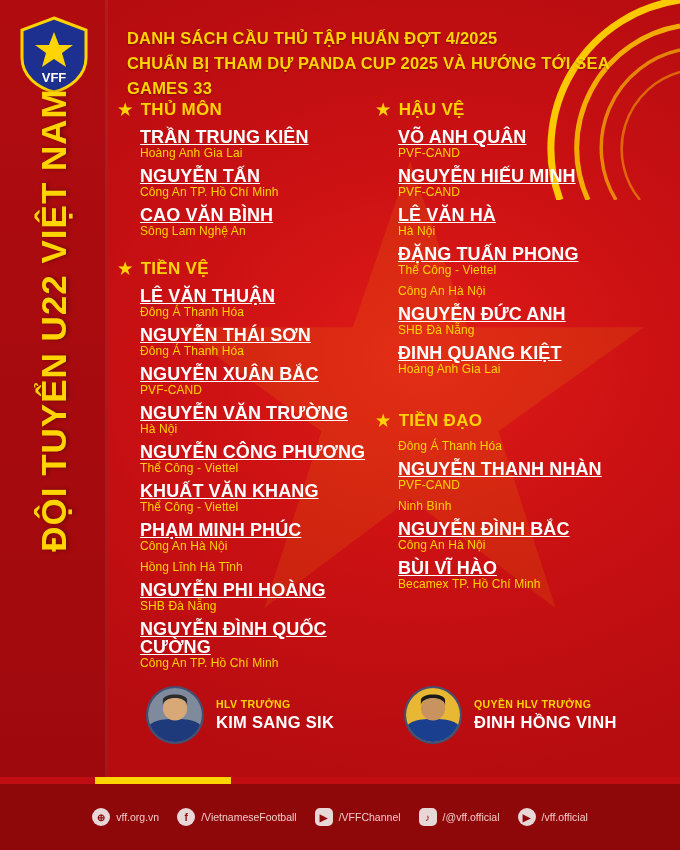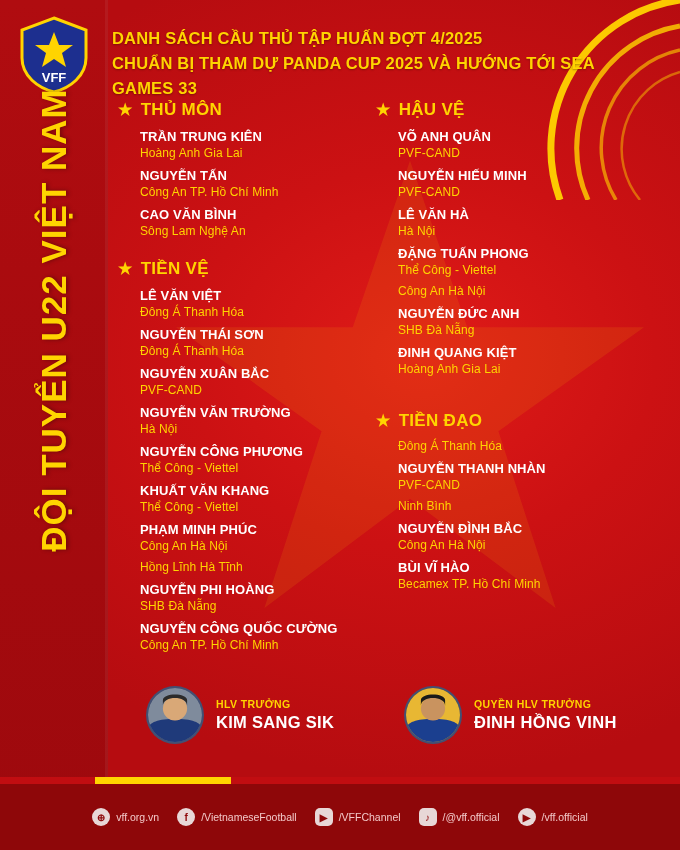--- a/index.html
+++ b/index.html
@@ -61,21 +61,21 @@
     font-size: 35px;
     font-weight: bold;
     color: #ffd400;
     letter-spacing: 1px;
     text-shadow: 0 2px 4px rgba(0,0,0,0.35);
     white-space: nowrap;
   }
 
   
   .header {
-    position: absolute; left: 112px; top: 26px; width: 540px;
+    position: absolute; left: 127px; top: 26px; width: 540px;
   }
   .header .line {
     color: #ffd400;
     font-size: 16.5px;
     font-weight: bold;
     letter-spacing: 0.2px;
     line-height: 25px;
     text-shadow: 0 1px 2px rgba(0,0,0,0.3);
   }
 
@@ -96,24 +96,25 @@
     font-size: 17px;
     font-weight: bold;
     margin-bottom: 8px;
     letter-spacing: 0.3px;
   }
   .star-icon { color: #ffd400; font-size: 16px; line-height: 1; }
 
   .player { margin-bottom: 7px; padding-left: 22px; }
   .player .name {
     color: #ffffff;
-    font-size: 13px;
+    font-size: 18px;
     font-weight: bold;
     line-height: 18px;
     letter-spacing: 0.1px;
+    text-decoration: underline;
   }
   .player .club {
     color: #ffd400;
     font-size: 12px;
     line-height: 14px;
     letter-spacing: 0.1px;
   }
   .group-gap { height: 14px; }
 
   
@@ -227,21 +228,21 @@
       </div>
 
       <div class="group-gap"></div>
 
       <div class="group">
         <div class="group-title">
           <span class="star-icon">★</span>
           <span>TIỀN VỆ</span>
         </div>
         <div class="player">
-          <div class="name">LÊ VĂN VIỆT</div>
+          <div class="name">LÊ VĂN THUẬN</div>
           <div class="club">Đông Á Thanh Hóa</div>
         </div>
         <div class="player">
           <div class="name">NGUYỄN THÁI SƠN</div>
           <div class="club">Đông Á Thanh Hóa</div>
         </div>
         <div class="player">
           <div class="name">NGUYỄN XUÂN BẮC</div>
           <div class="club">PVF-CAND</div>
         </div>
@@ -262,21 +263,21 @@
           <div class="club">Công An Hà Nội</div>
         </div>
         <div class="player">
           <div class="club">Hồng Lĩnh Hà Tĩnh</div>
         </div>
         <div class="player">
           <div class="name">NGUYỄN PHI HOÀNG</div>
           <div class="club">SHB Đà Nẵng</div>
         </div>
         <div class="player">
-          <div class="name">NGUYỄN CÔNG QUỐC CƯỜNG</div>
+          <div class="name">NGUYỄN ĐÌNH QUỐC CƯỜNG</div>
           <div class="club">Công An TP. Hồ Chí Minh</div>
         </div>
       </div>
 
     </div>
 
     <div class="col col-right">
 
       <div class="group">
         <div class="group-title">

